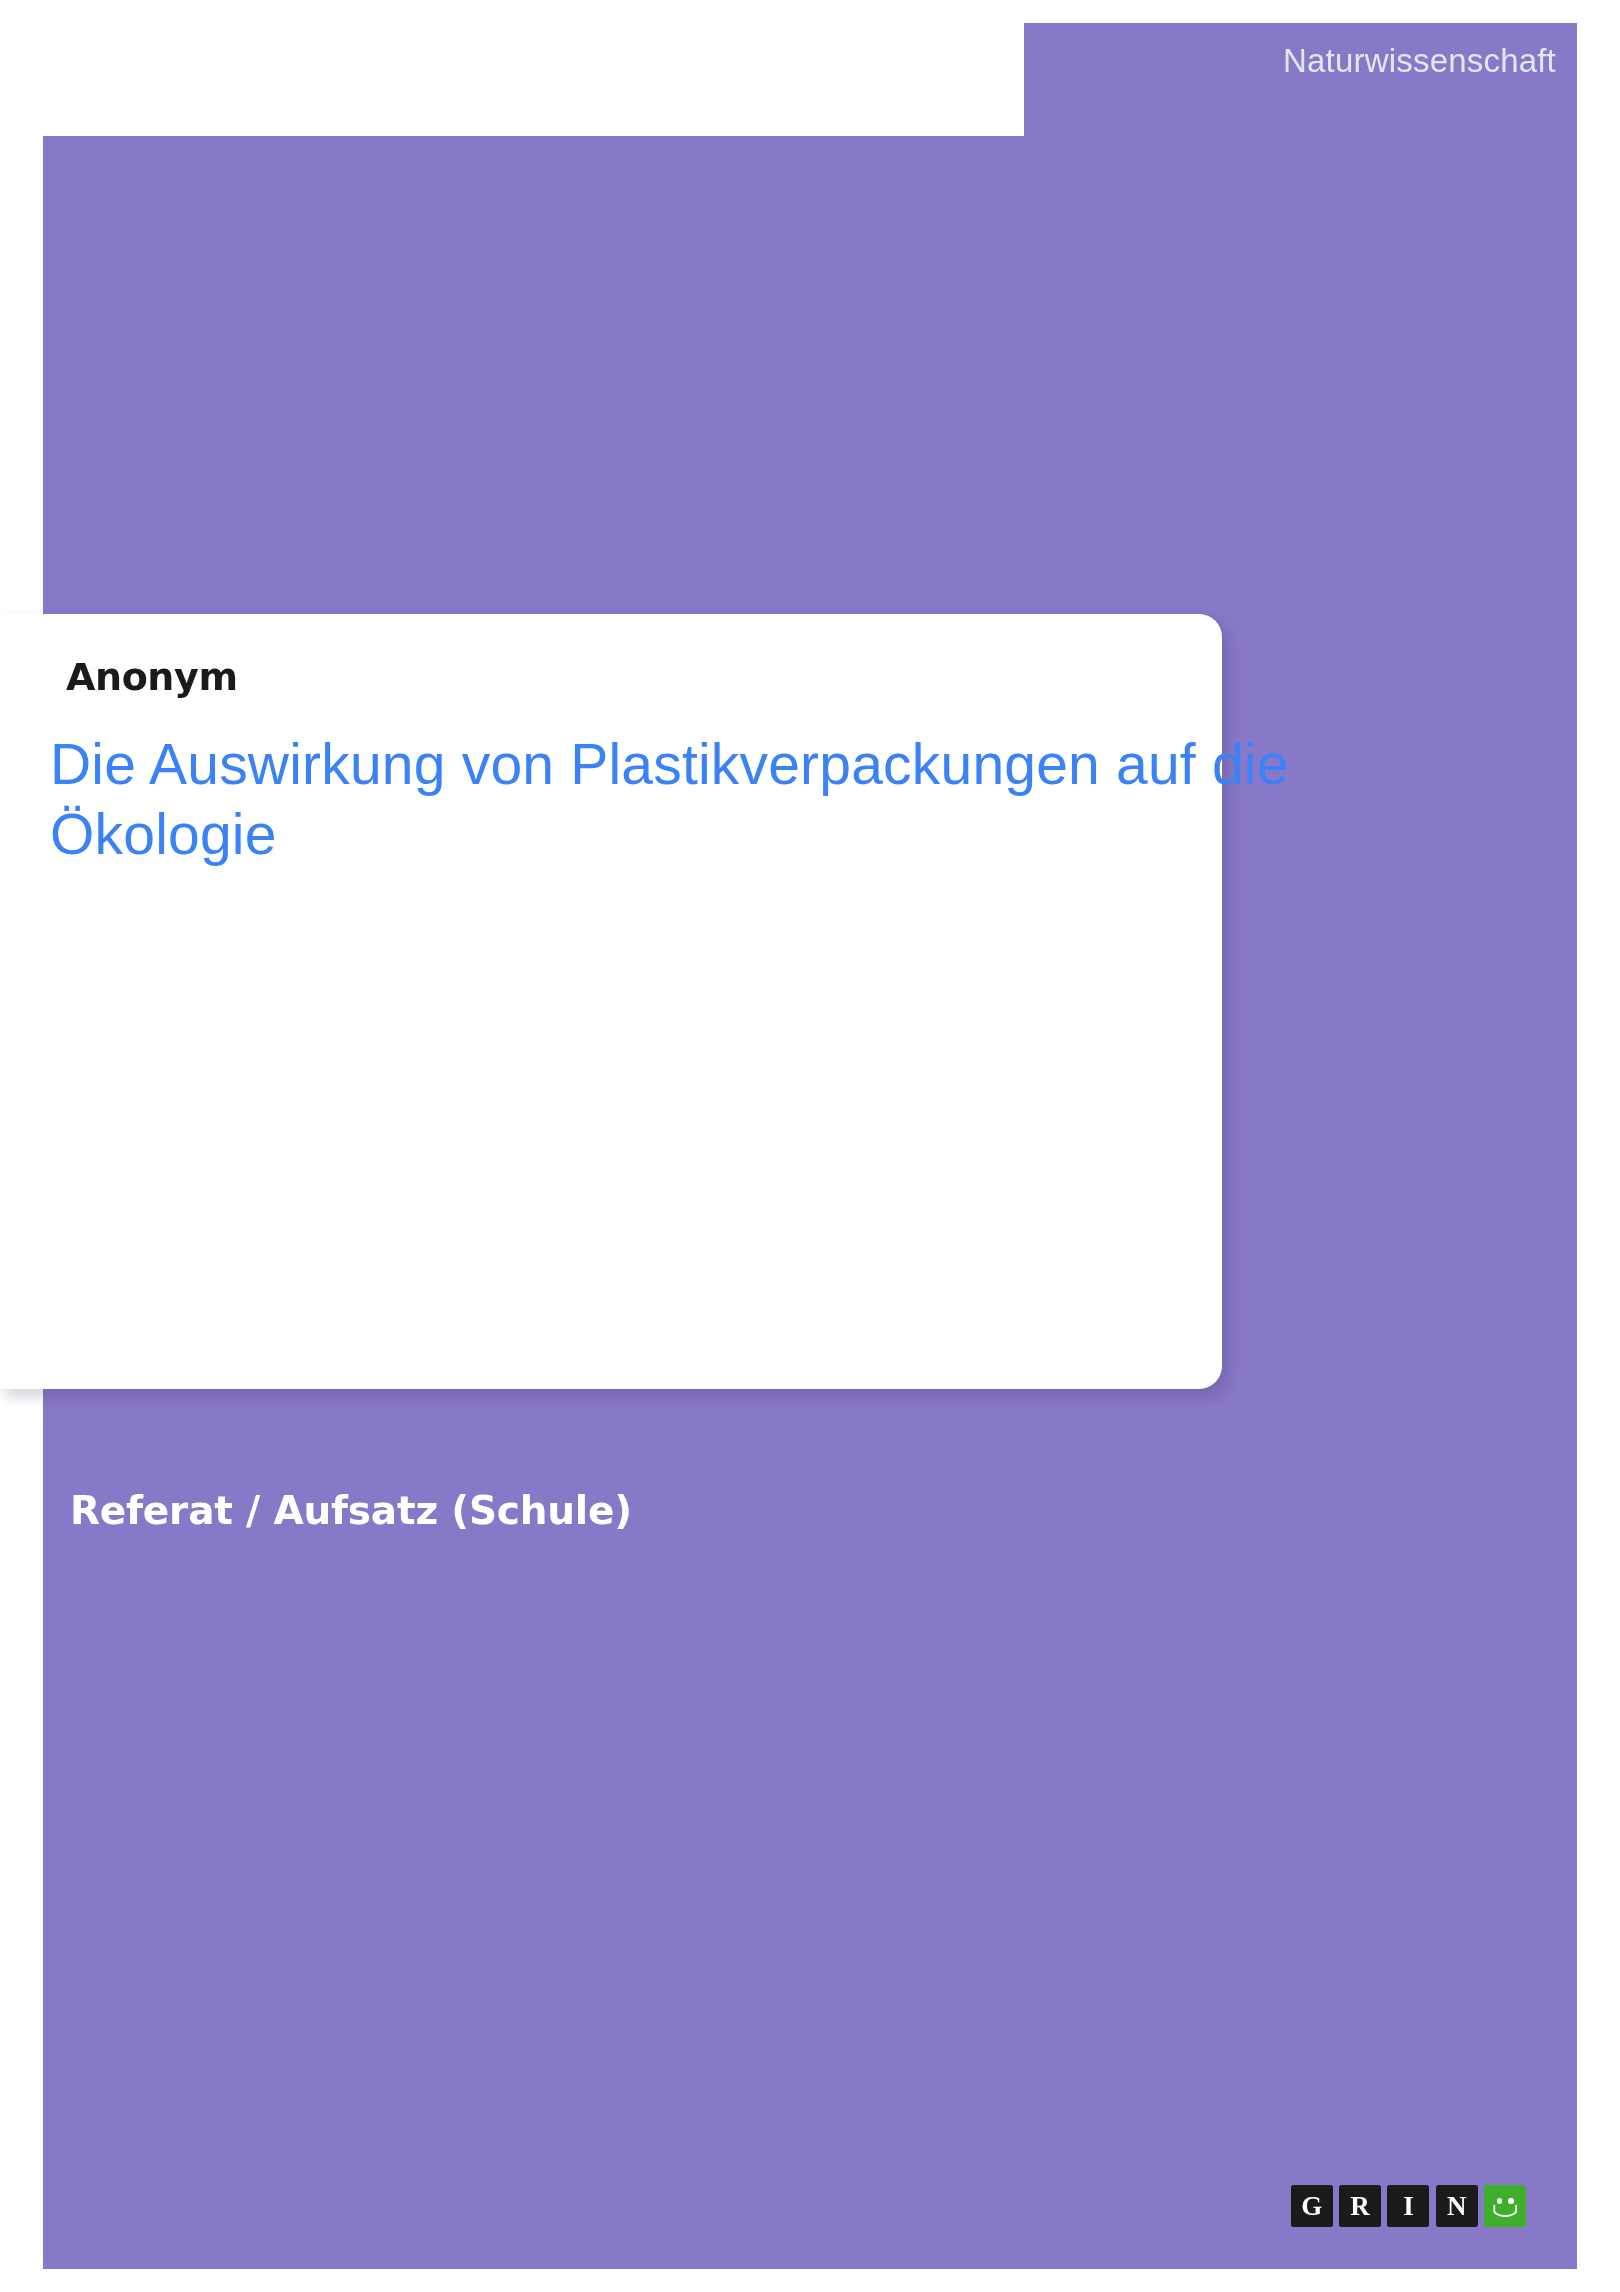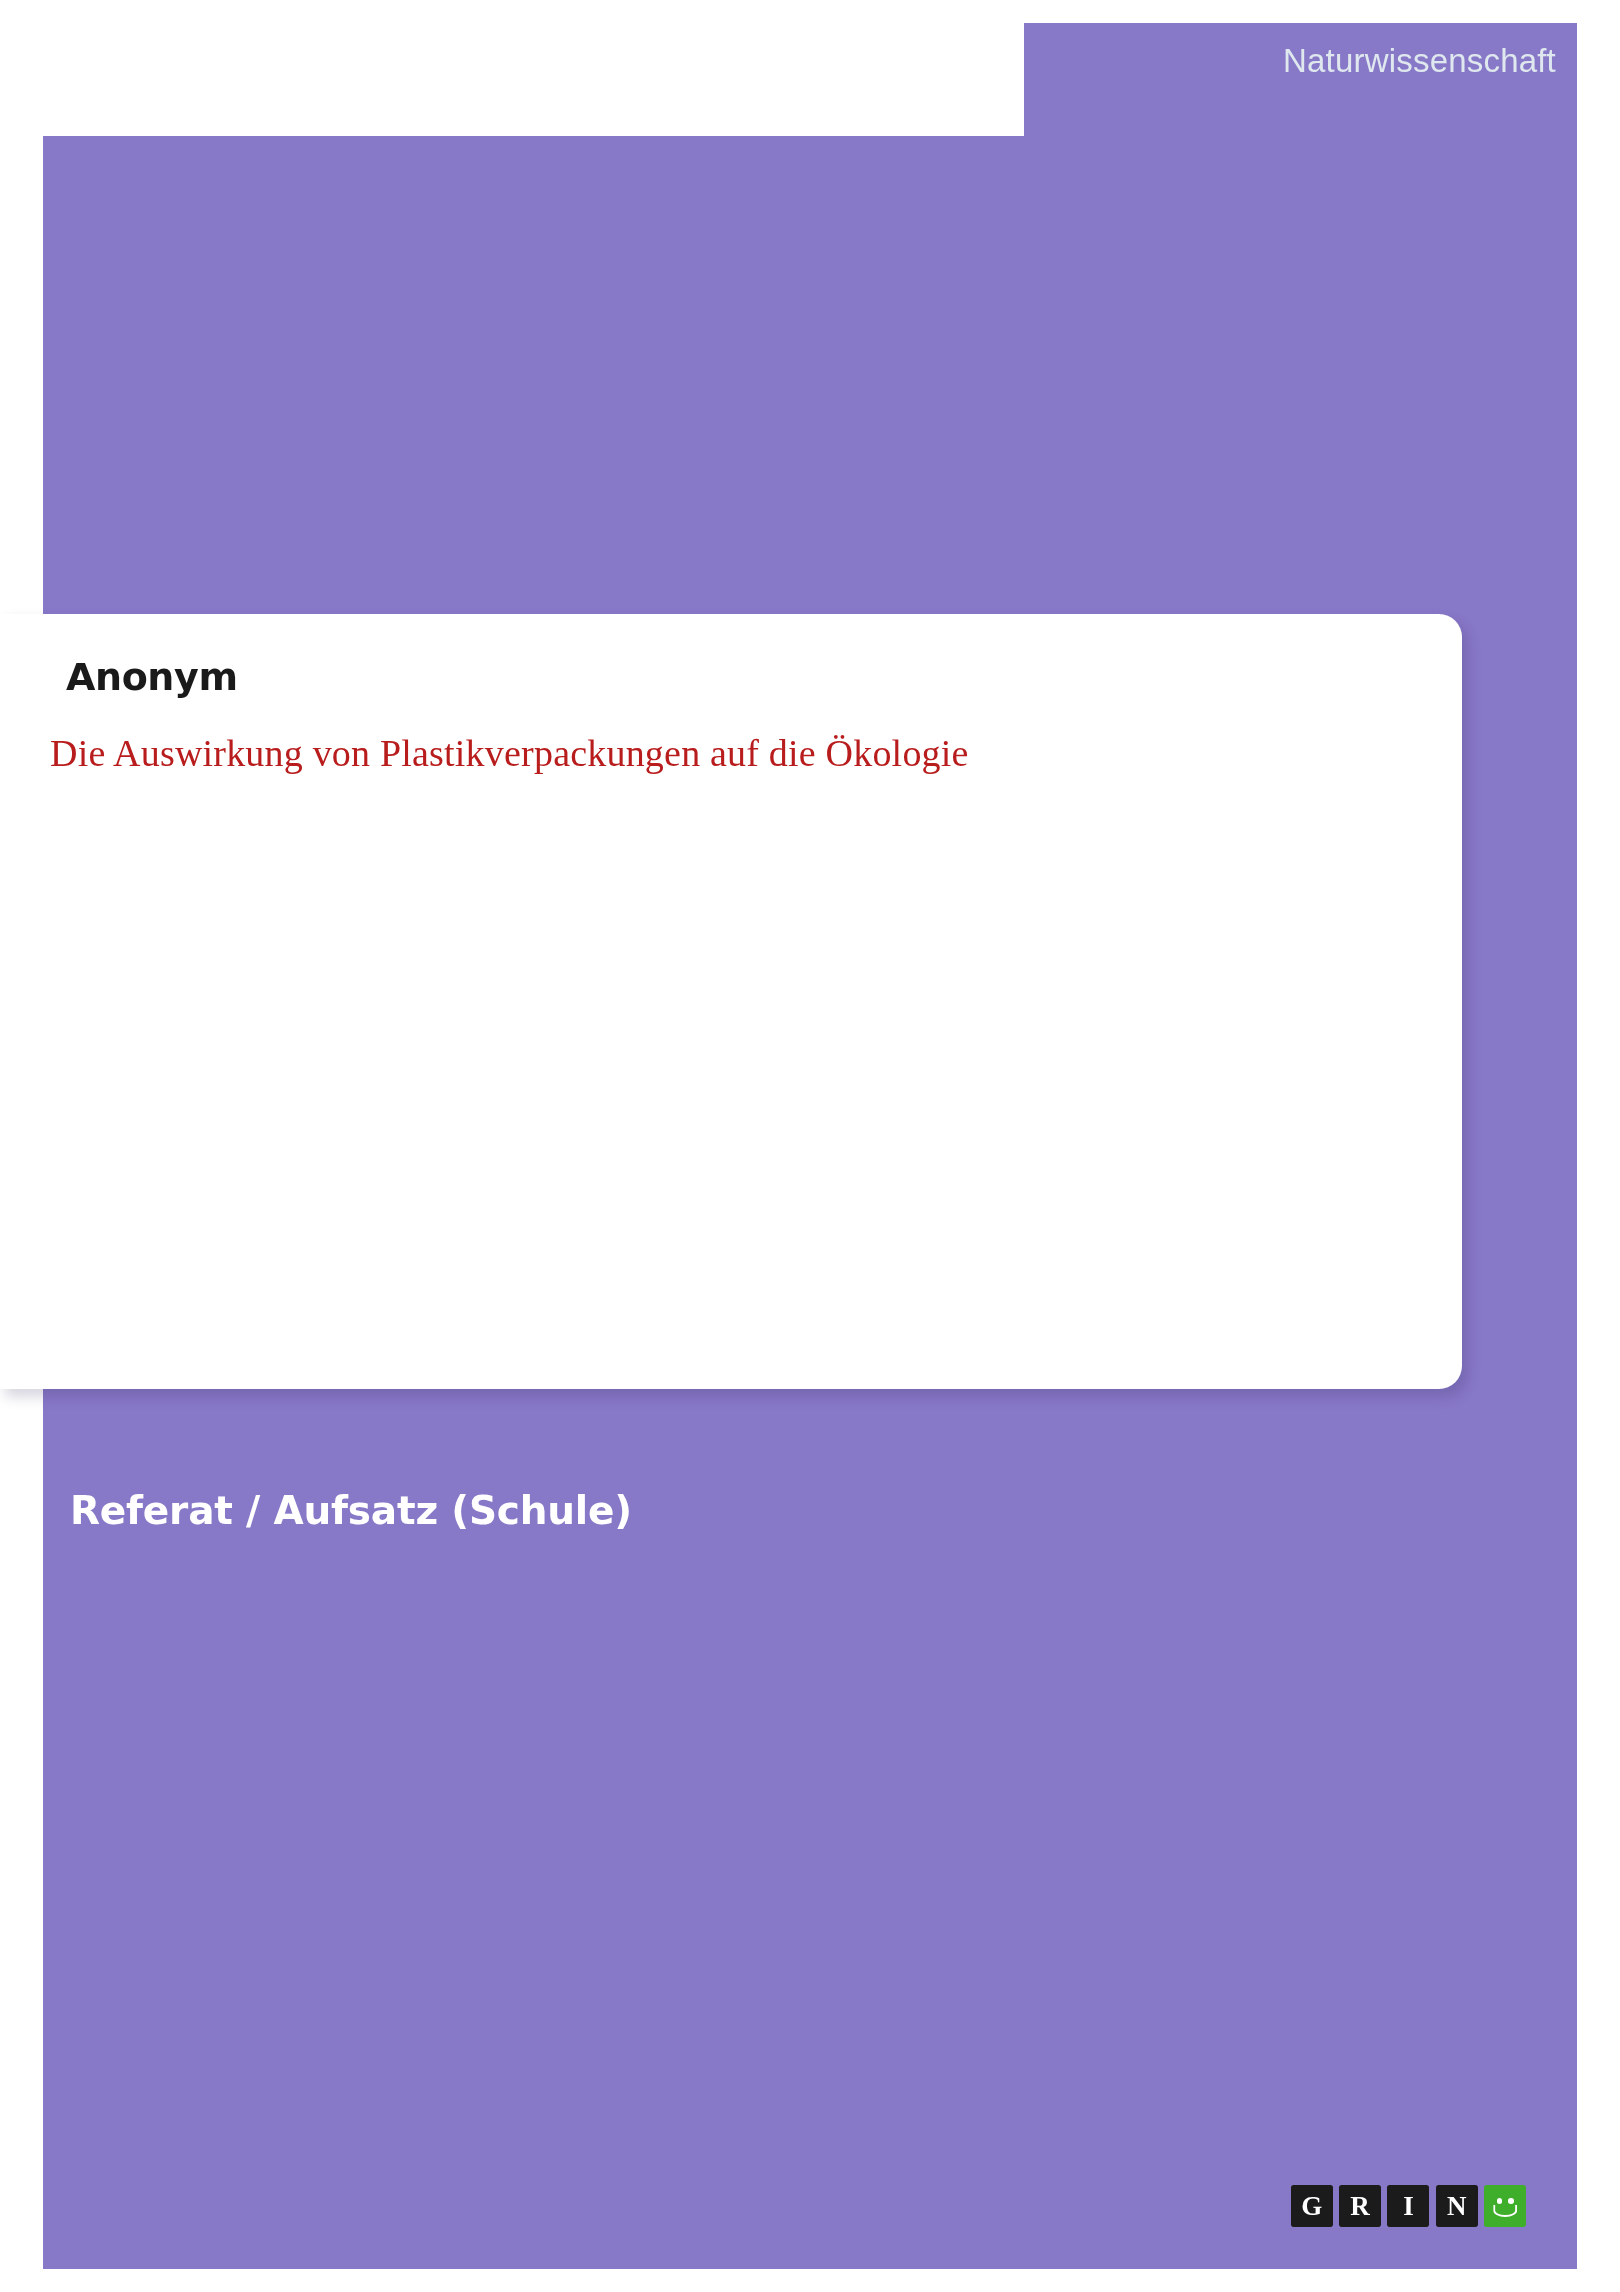--- a/index.html
+++ b/index.html
@@ -49,21 +49,21 @@
     letter-spacing: 0.2px;
     white-space: nowrap;
     margin-left: 27px;
   }
 
   
   .card {
     position: absolute;
     left: 0px;
     top: 614px;
-    width: 1462px;
+    width: 1222px;
     height: 775px;
     background: #ffffff;
     border-top-right-radius: 23px;
     border-bottom-right-radius: 23px;
     box-shadow: 5.4px 7.2px 12.5px rgba(40, 30, 80, 0.18);
   }
 
   .author {
     position: absolute;
     left: 66px;
@@ -73,24 +73,24 @@
     color: #1a1a1a;
     font-family: "DejaVu Sans", sans-serif;
     letter-spacing: -0.4px;
   }
 
   .title {
     position: absolute;
     left: 50px;
     top: 116px;
     width: 1361px;
-    font-family: Liberation Serif, serif;
-    font-size: 38px;
+    font-family: Liberation Sans, sans-serif;
+    font-size: 57px;
     line-height: 1.22;
-    color: #b91c1c;
+    color: #3b82f6;
     letter-spacing: 0.2px;
   }
 
   .doc-type {
     position: absolute;
     left: 70px;
     top: 1488px;
     font-size: 39px;
     font-weight: bold;
     color: #ffffff;

